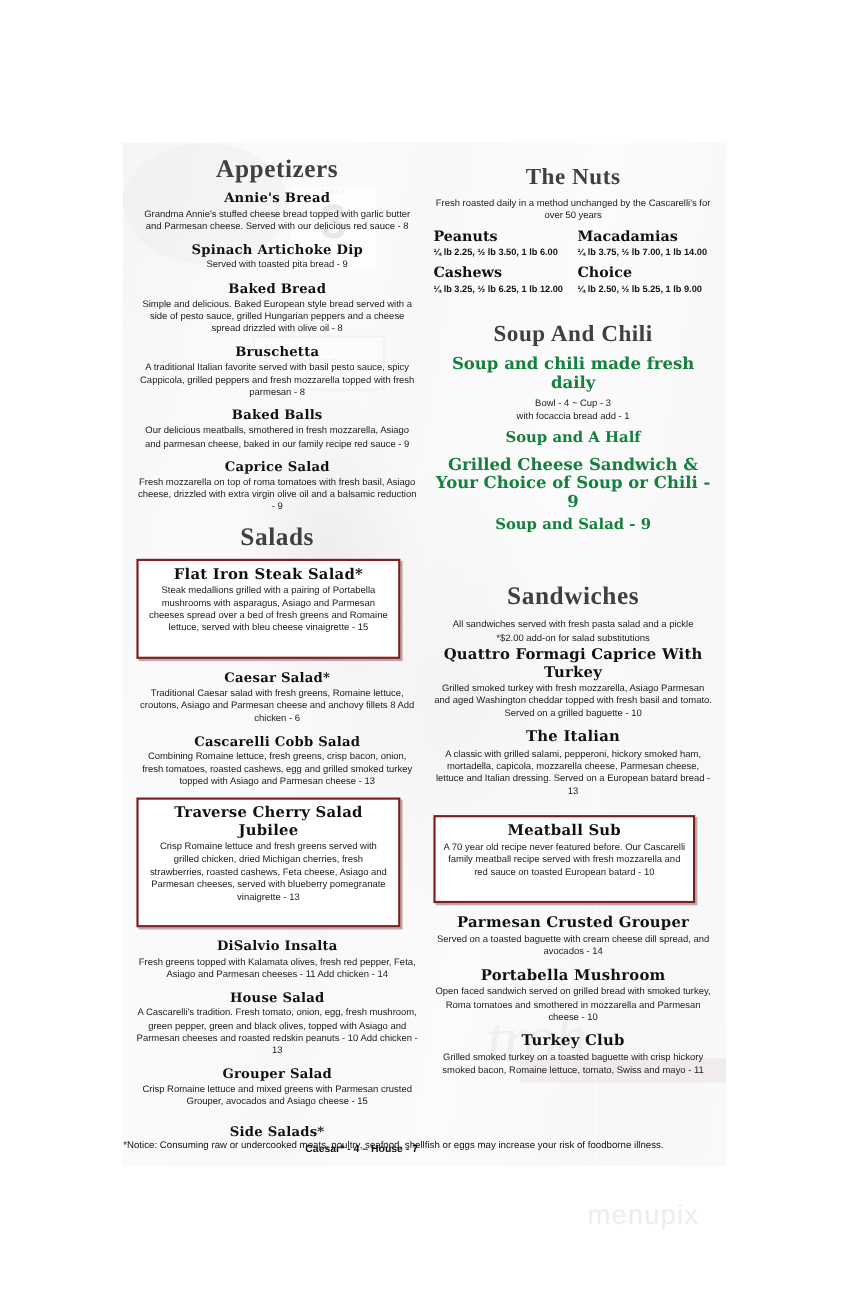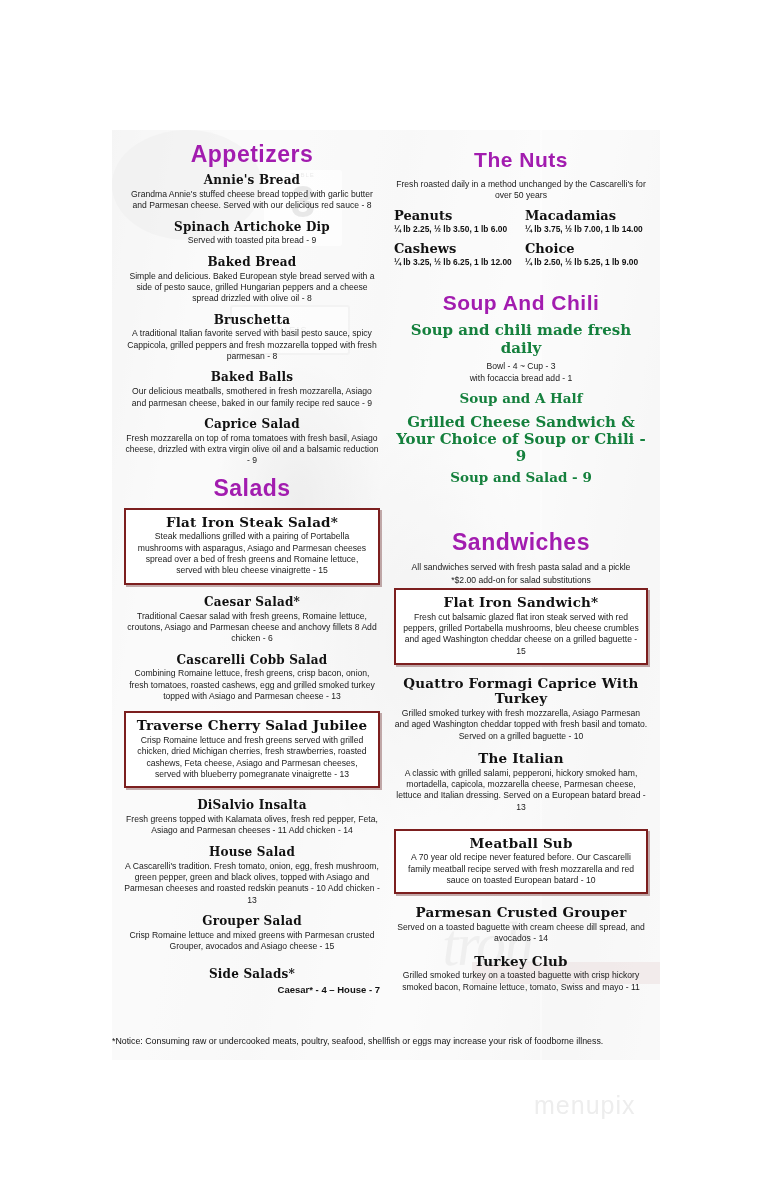--- a/index.html
+++ b/index.html
@@ -93,22 +93,22 @@
   #content {
     position: absolute; inset: 0;
     padding: 8px 12px 0 12px;
   }
   .cols { display: flex; gap: 14px; }
   .col { width: 260px; }
   .col-right { width: 258px; }
 
   .section-title {
     text-align: center;
-    color: #a21caf;
-    font-family: Liberation Sans, sans-serif;
+    color: #404040;
+    font-family: Liberation Serif, serif;
     font-weight: 700;
     font-size: 23px;
     letter-spacing: .5px;
     margin: 4px 0 8px 0;
     line-height: 1.05;
   }
   .section-title.sm { font-size: 21px; }
 
   .item { margin: 0 0 9px 0; text-align: center; }
   .item-name {
@@ -124,22 +124,22 @@
     font-size: 8.6px;
     color: #1a1a1a;
     line-height: 1.32;
     margin-top: 1px;
   }
 
   .boxed {
     border: 2px solid #7c1f1f;
     background: #ffffff;
     box-shadow: 2px 2px 0 rgba(90,20,20,.35);
-    padding: 5px 7px 6px 7px;
-    margin: 0 0 11px 0;
+    padding: 5px 7px 20px 7px;
+    margin: 0 16px 11px 0;
     text-align: center;
   }
 
   
   .nuts-intro {
     text-align:center; font-size: 8.6px; line-height: 1.3; color:#1a1a1a;
     margin-bottom: 7px;
   }
   .nuts-grid { display: flex; gap: 8px; }
   .nuts-col { width: 50%; }
@@ -316,42 +316,42 @@
           <div class="sub-head big" style="margin-top:7px">Grilled Cheese Sandwich &amp; Your Choice of Soup or Chili - 9</div>
           <div class="sub-head" style="margin-top:5px">Soup and Salad - 9</div>
 
           <div class="spacer-lg"></div>
           <div class="spacer-md"></div>
 
           <div class="section-title">Sandwiches</div>
           <div class="sandwich-intro">All sandwiches served with fresh pasta salad and a pickle</div>
           <div class="sandwich-intro">*$2.00 add-on for salad substitutions</div>
 
-          <div class="boxed">
-            <div class="item-name lg">Flat Iron Sandwich*</div>
-            <div class="item-desc">Fresh cut balsamic glazed flat iron steak served with red peppers, grilled Portabella mushrooms, bleu cheese crumbles and aged Washington cheddar cheese on a grilled baguette - 15</div>
-          </div>
           <div class="item">
             <div class="item-name lg">Quattro Formagi Caprice With Turkey</div>
             <div class="item-desc">Grilled smoked turkey with fresh mozzarella, Asiago Parmesan and aged Washington cheddar topped with fresh basil and tomato. Served on a grilled baguette - 10</div>
           </div>
           <div class="item">
             <div class="item-name lg">The Italian</div>
             <div class="item-desc">A classic with grilled salami, pepperoni, hickory smoked ham, mortadella, capicola, mozzarella cheese, Parmesan cheese, lettuce and Italian dressing. Served on a European batard bread - 13</div>
           </div>
           <div class="spacer-sm"></div>
           <div class="boxed">
             <div class="item-name lg">Meatball Sub</div>
             <div class="item-desc">A 70 year old recipe never featured before.  Our Cascarelli family meatball recipe served with fresh mozzarella and red sauce on toasted European batard - 10</div>
           </div>
           <div class="item">
             <div class="item-name lg">Parmesan Crusted Grouper</div>
             <div class="item-desc">Served on a toasted baguette with cream cheese dill spread, and avocados - 14</div>
           </div>
           <div class="item">
+            <div class="item-name lg">Portabella Mushroom</div>
+            <div class="item-desc">Open faced sandwich served on grilled  bread with smoked turkey, Roma tomatoes and smothered in mozzarella and Parmesan cheese - 10</div>
+          </div>
+          <div class="item">
             <div class="item-name lg">Turkey Club</div>
             <div class="item-desc">Grilled smoked turkey on a toasted baguette with crisp hickory smoked bacon, Romaine lettuce, tomato, Swiss and mayo - 11</div>
           </div>
 
         </div>
       </div>
 
       <div id="notice">*Notice: Consuming raw or undercooked meats, poultry, seafood, shellfish or eggs may increase your risk of foodborne illness.</div>
     </div>
   </div>

